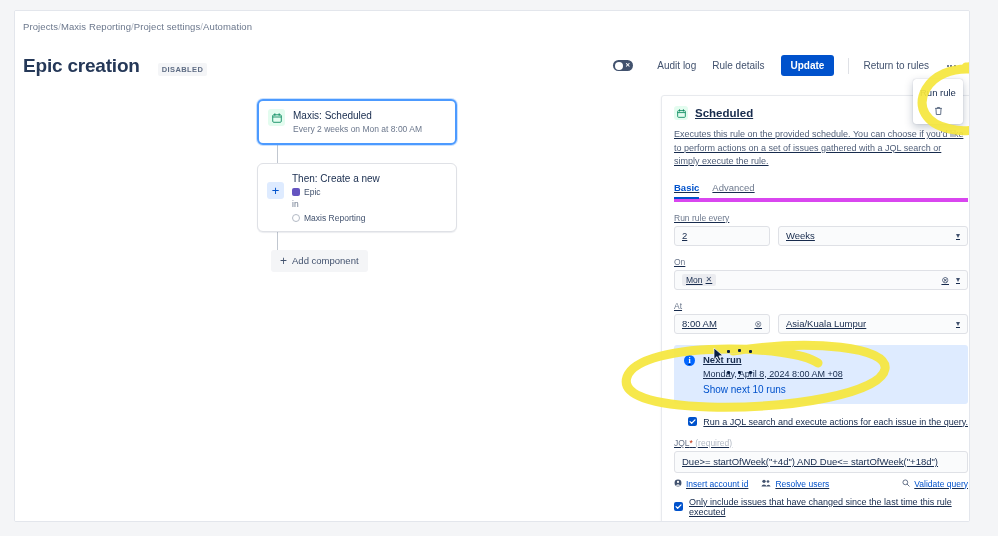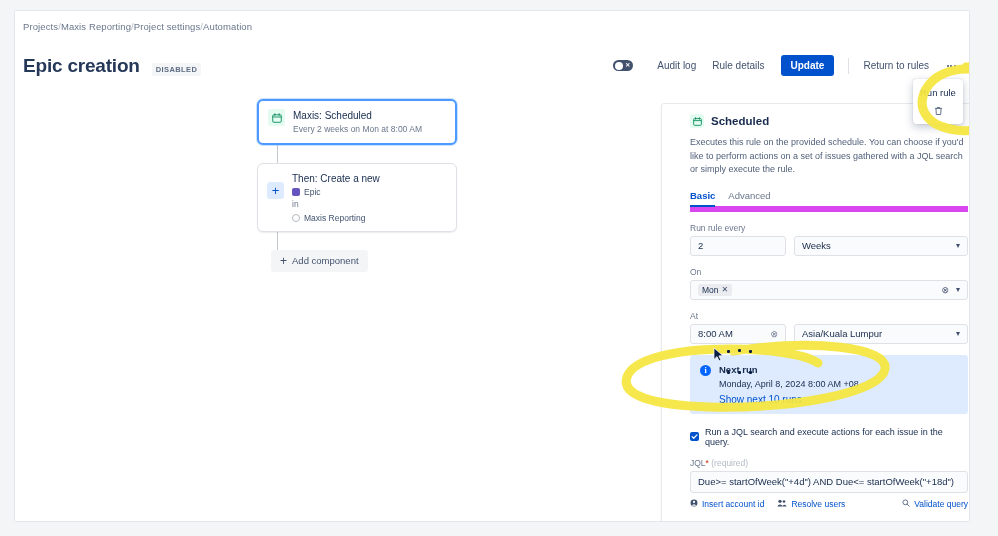--- a/index.html
+++ b/index.html
@@ -24,21 +24,21 @@
   
   .breadcrumb {
     position:absolute; left:8px; top:10px;
     font-size:9.5px; color:#6b778c; letter-spacing:.1px;
     display:flex; align-items:center; white-space:nowrap;
   }
   .breadcrumb a { color:#6b778c; text-decoration:none; }
   .breadcrumb .sep { color:#b3bac5; }
 
   
-  .title-row { position:absolute; left:8px; top:44px; display:flex; align-items:baseline; gap:12px; }
+  .title-row { position:absolute; left:8px; top:44px; display:flex; align-items:baseline; gap:18px; }
   .page-title { font-size:19px; font-weight:600; color:#253858; letter-spacing:-.2px; }
   .badge-disabled {
     font-size:7.5px; font-weight:700; letter-spacing:.4px; color:#5e6c84;
     background:#f4f5f7; border-radius:2px; padding:2px 4px; text-transform:uppercase;
   }
 
   
   .toolbar { position:absolute; right:8px; top:44px; display:flex; align-items:center; gap:0px; }
   .toggle {
     width:20px; height:11px; border-radius:7px; background:#42526e;
@@ -92,33 +92,33 @@
   .connector { width:1px; height:18px; background:#c1c7d0; margin-left:20px; }
   .addcomp {
     display:inline-flex; align-items:center; gap:5px; background:#f4f5f7;
     border:0; border-radius:3px; padding:5px 9px; font-size:9.5px; color:#42526e;
     cursor:pointer; font-family:inherit; margin-left:14px;
   }
   .addcomp .pl { font-size:12px; line-height:1; }
 
   
   .panel {
-    position:absolute; left:646px; top:92px; width:320px; min-height:424px;
+    position:absolute; left:646px; top:84px; width:320px; min-height:424px;
     background:#fff; border:1px solid #e8eaee; border-radius:3px;
-    box-shadow:0 1px 2px rgba(9,30,66,.08); padding:10px 12px 14px 28px;
+    box-shadow:0 1px 2px rgba(9,30,66,.08); padding:10px 12px 14px 12px;text-decoration:underline;
   }
   .panel-head { display:flex; align-items:center; gap:7px; }
   .panel-head .ph-icon {
     width:14px; height:14px; border-radius:3px; background:#e3fcef; color:#00875a;
     display:flex; align-items:center; justify-content:center; font-size:8px;
   }
   .panel-title { font-size:11.5px; font-weight:600; color:#172b4d; }
   .panel-desc { font-size:9px; color:#505f79; line-height:1.5; margin-top:8px; }
 
-  .tabs { display:flex; gap:13px; margin-top:10px; border-bottom:6px solid #d946ef; }
+  .tabs { display:flex; gap:13px; margin-top:10px; border-bottom:4px solid #d946ef; }
   .tab { font-size:9.5px; color:#6b778c; padding:3px 0 5px; cursor:pointer; position:relative; }
   .tab.active { color:#0052cc; font-weight:600; }
   .tab.active:after { content:""; position:absolute; left:0; right:0; bottom:-1px; height:2px; background:#0052cc; }
 
   .field-label { font-size:8.5px; color:#6b778c; margin:11px 0 3px; }
   .field-label .req { color:#bf2600; }
   .field-label .hint { color:#b3bac5; }
   .row { display:flex; gap:8px; }
   .input {
     background:#fafbfc; border:1px solid #dfe1e6; border-radius:3px;
@@ -142,21 +142,21 @@
   }
   .infobox .ib-icon {
     width:11px; height:11px; border-radius:50%; background:#0065ff; color:#fff;
     font-size:8px; font-weight:700; display:flex; align-items:center; justify-content:center;
     flex:0 0 auto; margin-top:1px; font-family:"Liberation Serif", serif;
   }
   .ib-title { font-size:9.5px; font-weight:600; color:#172b4d; }
   .ib-text { font-size:9px; color:#172b4d; margin-top:4px; }
   .ib-link { font-size:10px; color:#0052cc; margin-top:5px; cursor:pointer; display:inline-block; }
 
-  .checkrow { display:flex; align-items:center; gap:6px; margin-top:13px; }
+  .checkrow { display:flex; align-items:center; gap:6px; margin-top:13px;justify-content:flex-end; }
   .cb {
     width:9px; height:9px; border-radius:2px; background:#0052cc; flex:0 0 auto;
     display:flex; align-items:center; justify-content:center; cursor:pointer;
   }
   .cb svg { display:block; }
   .checkrow .lbl { font-size:9px; color:#172b4d; }
 
   .jql-input {
     background:#fafbfc; border:1px solid #dfe1e6; border-radius:3px;
     height:22px; display:flex; align-items:center; padding:0 7px;
@@ -373,20 +373,28 @@
         <span class="hi">
           <svg width="8" height="8" viewBox="0 0 12 12">
             <circle cx="5" cy="5" r="3.6" stroke="#42526e" stroke-width="1.2" fill="none"></circle>
             <path d="M7.8 7.8l3 3" stroke="#42526e" stroke-width="1.2" stroke-linecap="round"></path>
           </svg>
         </span>
         <span>Validate query</span>
       </span>
     </div>
 
+    <div class="checkrow" style="margin-top:8px;">
+      <span class="cb">
+        <svg width="7" height="7" viewBox="0 0 10 10">
+          <path d="M1.5 5.2l2.3 2.3L8.6 2.6" stroke="#fff" stroke-width="1.7" fill="none" stroke-linecap="round" stroke-linejoin="round"></path>
+        </svg>
+      </span>
+      <span class="lbl">Only include issues that have changed since the last time this rule executed</span>
+    </div>
 
   </div>
 
   <div class="hl" style="left:893px; top:48px;">
     <svg width="110" height="84" viewBox="0 0 110 84">
       <path d="M58 8 C 92 4, 106 20, 100 42 C 95 64, 68 76, 42 70 C 18 65, 8 48, 18 30 C 26 16, 44 9, 62 10" stroke="#f5e63d" stroke-width="9" fill="none" stroke-linecap="round" opacity="0.92"></path>
     </svg>
   </div>
 
   <div class="hl" style="left:598px; top:326px;">

